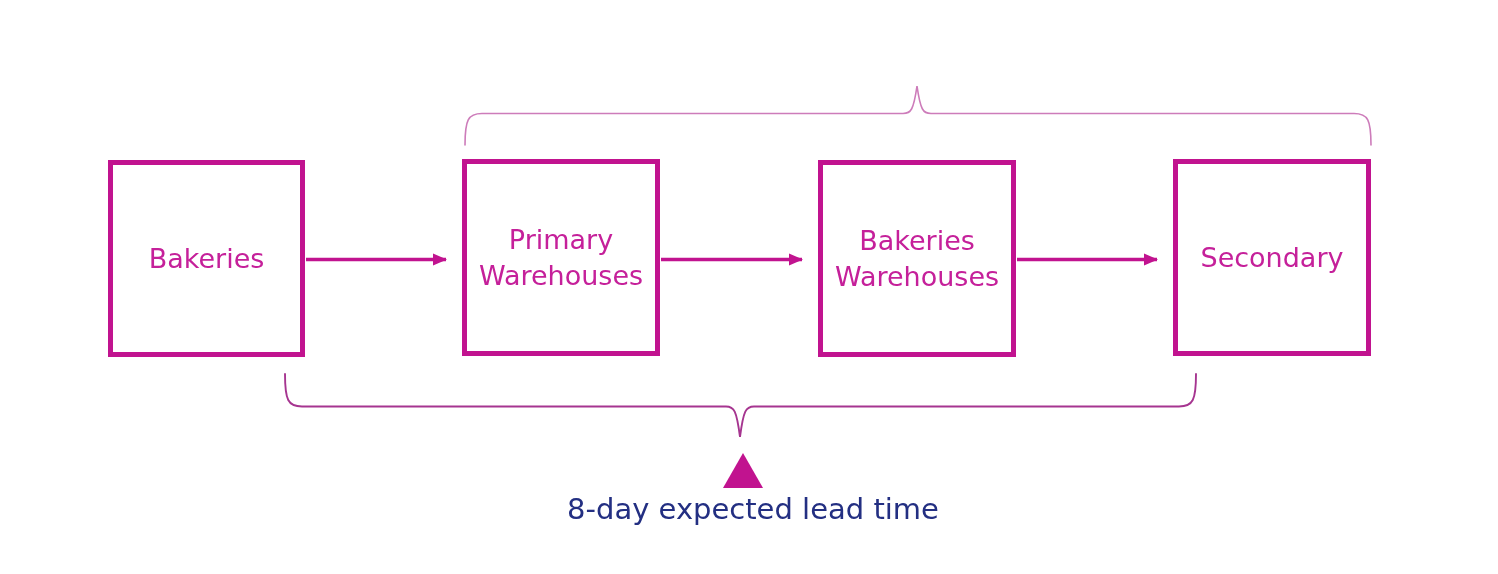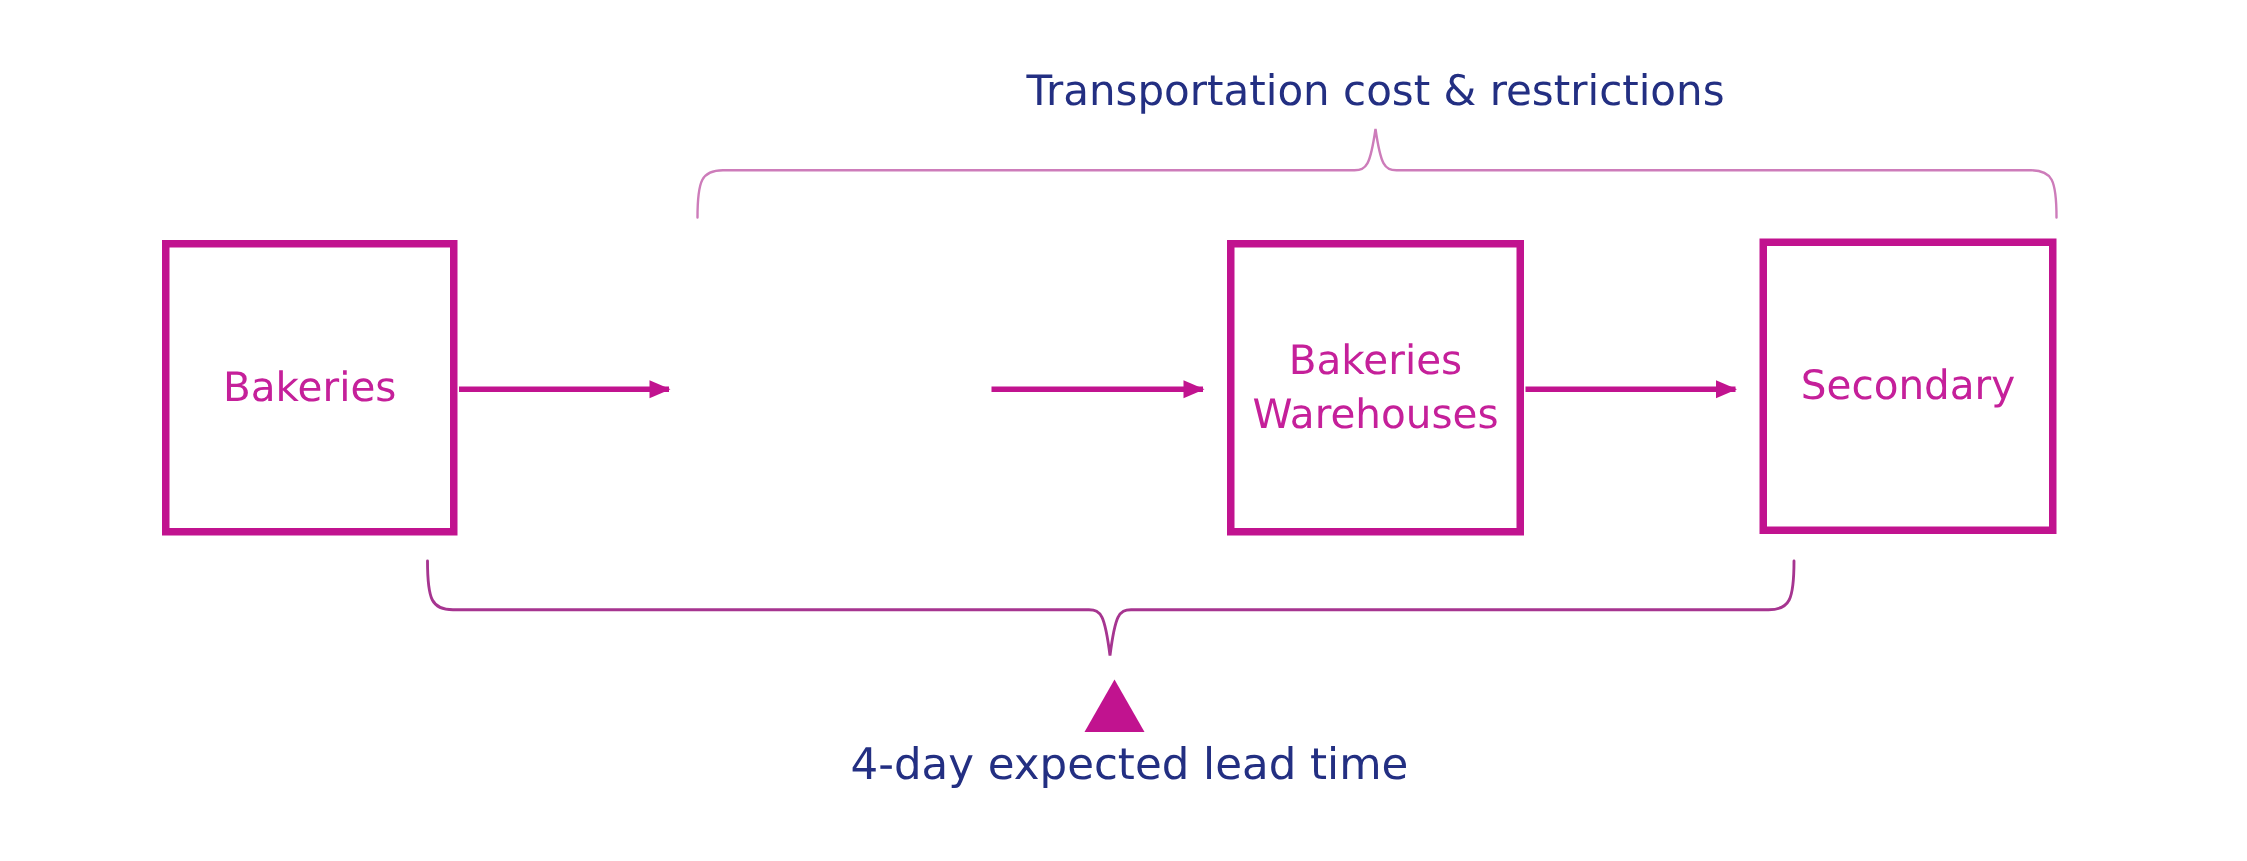--- a/index.html
+++ b/index.html
@@ -104,30 +104,32 @@
              L 1179 406.5
              C 1193 406.5, 1196 400, 1196 374"></path>
 
     <line class="arrow-line" x1="306" y1="259.5" x2="446" y2="259.5" marker-end="url(#arrowhead)"></line>
     <line class="arrow-line" x1="661" y1="259.5" x2="802" y2="259.5" marker-end="url(#arrowhead)"></line>
     <line class="arrow-line" x1="1017" y1="259.5" x2="1157" y2="259.5" marker-end="url(#arrowhead)"></line>
 
     <polygon class="pointer-triangle" points="743,453 723,488 763,488"></polygon>
   </svg>
 
-  <div class="annotation top">Transportation cost &amp; restrictions</div>
 
   <div class="node" style="left:108px; top:160px; width:197px;">
     <span class="node-label">Bakeries</span>
   </div>
 
+  <div class="node" style="left:462px; top:159px;">
+    <span class="node-label">Primary Warehouses</span>
+  </div>
 
   <div class="node" style="left:818px; top:160px;">
     <span class="node-label">Bakeries Warehouses</span>
   </div>
 
   <div class="node" style="left:1173px; top:159px;">
     <span class="node-label">Secondary</span>
   </div>
 
-  <div class="annotation bottom">4-day expected lead time</div>
+  <div class="annotation bottom">8-day expected lead time</div>
 
 </div>
 
 </body></html>

